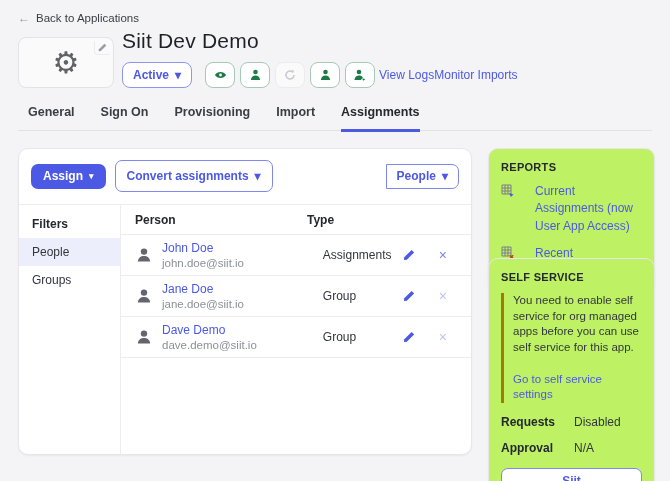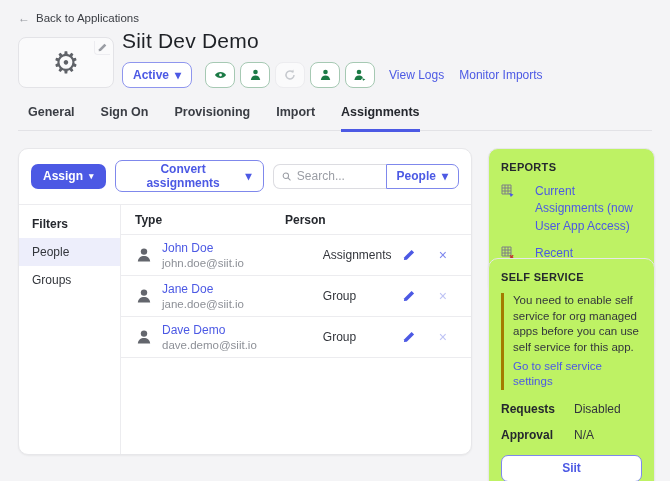--- a/index.html
+++ b/index.html
@@ -52,21 +52,21 @@
     display:flex; align-items:center; gap:6px; cursor:pointer;
     font-family:inherit;
   }
   .icon-btns { display:flex; gap:5px; margin-left:13px; }
   .icon-btn {
     width:30px; height:26px; background:#fff;
     border:1px solid #a6c9b3; border-radius:8px;
     display:flex; align-items:center; justify-content:center; cursor:pointer;
   }
   .icon-btn.disabled { border-color:#ececef; background:#fafafb; cursor:default; }
-  .hlinks { display:flex; gap:15px; margin-left:14px;text-align:center; }
+  .hlinks { display:flex; margin-left:4px;text-align:center; }
   .hlinks a { font-size:12px; color:#4c59e4; cursor:pointer; }
 
   
   .tabs {
     position:absolute; left:18px; right:18px; top:105px; height:26px;
     display:flex; gap:26px; padding-left:10px;
     border-bottom:1px solid #e2e2e6;
   }
   .tab {
     font-size:12.5px; font-weight:600; color:#3a3d44;
@@ -149,21 +149,21 @@
   .card.selfservice { top:258px; min-height:187px; }
   .card-title { font-size:11px; font-weight:700; color:#25282e; letter-spacing:.3px; }
   .report-link { display:flex; gap:21px; margin-top:10px; cursor:pointer; }
   .report-link svg { flex:none; margin-top:1px; }
   .report-link .txt { font-size:12px; color:#4c59e4; line-height:1.45; }
 
   .warn {
     margin-top:10px; border-left:3px solid #a37b00; padding-left:9px;
     font-size:11.5px; color:#33363c; line-height:1.36;
   }
-  .warn-link { display:inline-block; margin-top:3px; font-size:11.5px; color:#4c59e4; cursor:pointer; }
+  .warn-link { display:inline-block; margin-top:16px; font-size:11.5px; color:#4c59e4; cursor:pointer; }
   .kv { display:flex; margin-top:12px; font-size:12px; align-items:baseline; }
   .kv .k { width:73px; font-weight:700; color:#25282e; }
   .kv .v { color:#33363c; }
   .edit-btn {
     margin-top:13px; width:100%; height:27px; background:#fff;
     border:1px solid #7f88ec; border-radius:7px;
     color:#4c59e4; font-weight:700; font-size:12px; cursor:pointer; font-family:inherit;
   }
 </style>
 </head>
@@ -241,45 +241,38 @@
   <div class="toolbar">
     <button class="assign-btn">
       <span>Assign</span>
       <span class="caret">▾</span>
     </button>
     <button class="convert-btn">
       <span>Convert assignments</span>
       <span class="caret">▾</span>
     </button>
     <div class="search-group">
-      <div class="search-box">
-        <svg width="11" height="11" viewBox="0 0 12 12">
-            <circle cx="5" cy="5" r="3.5" fill="none" stroke="#9a9da4" stroke-width="1.3"></circle>
-            <path d="M7.8 7.8L11 11" stroke="#9a9da4" stroke-width="1.3"></path>
-          </svg>
-        <input placeholder="Search..." style="">
-      </div>
       <button class="people-btn">
         <span>People</span>
         <span class="caret">▾</span>
       </button>
     </div>
   </div>
 
   <div class="panel-body">
     <aside class="fsidebar">
       <div class="f-header">Filters</div>
       <div class="f-item selected">People</div>
       <div class="f-item">Groups</div>
     </aside>
 
     <div class="table">
       <div class="thead">
+        <div class="th c-person">Person</div>
         <div class="th c-type">Type</div>
-        <div class="th c-person">Person</div>
       </div>
 
       <div class="trow">
         <div class="pcell">
           <svg width="18" height="18" viewBox="0 0 18 18">
               <circle cx="9" cy="5.6" r="3.2" fill="#63666d"></circle>
               <path d="M2.8 15.6c.5-3.8 2.9-5.6 6.2-5.6s5.7 1.8 6.2 5.6z" fill="#63666d"></path>
             </svg>
           <div>
             <div class="pname">John Doe</div>

